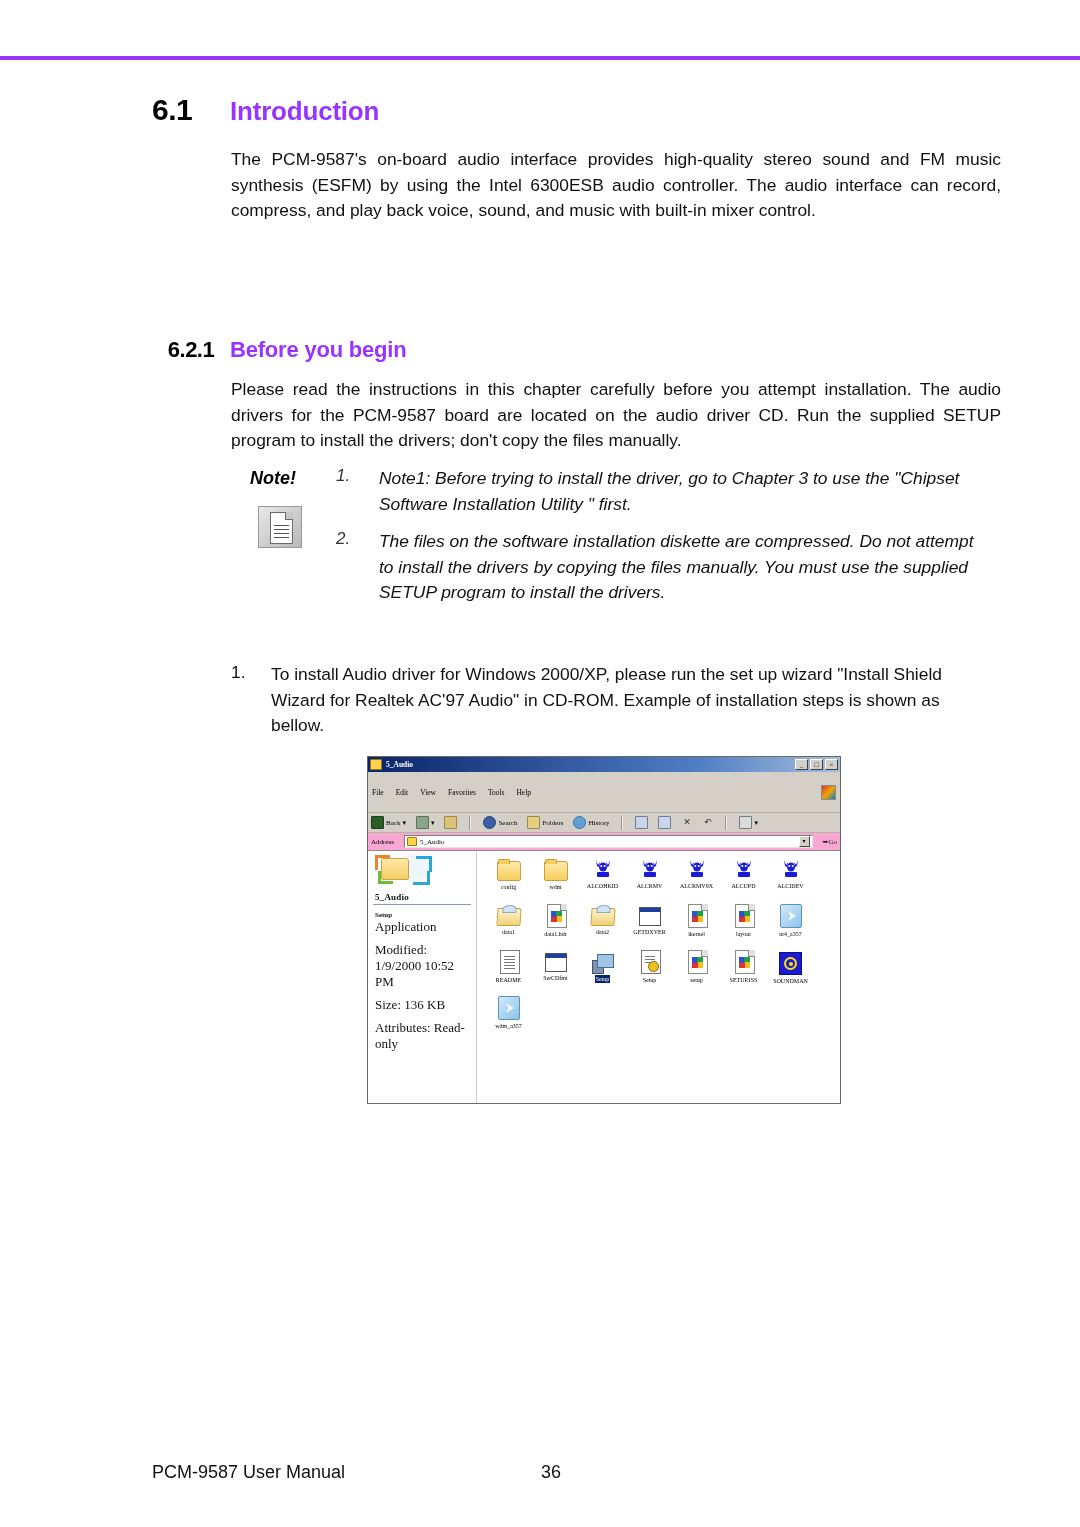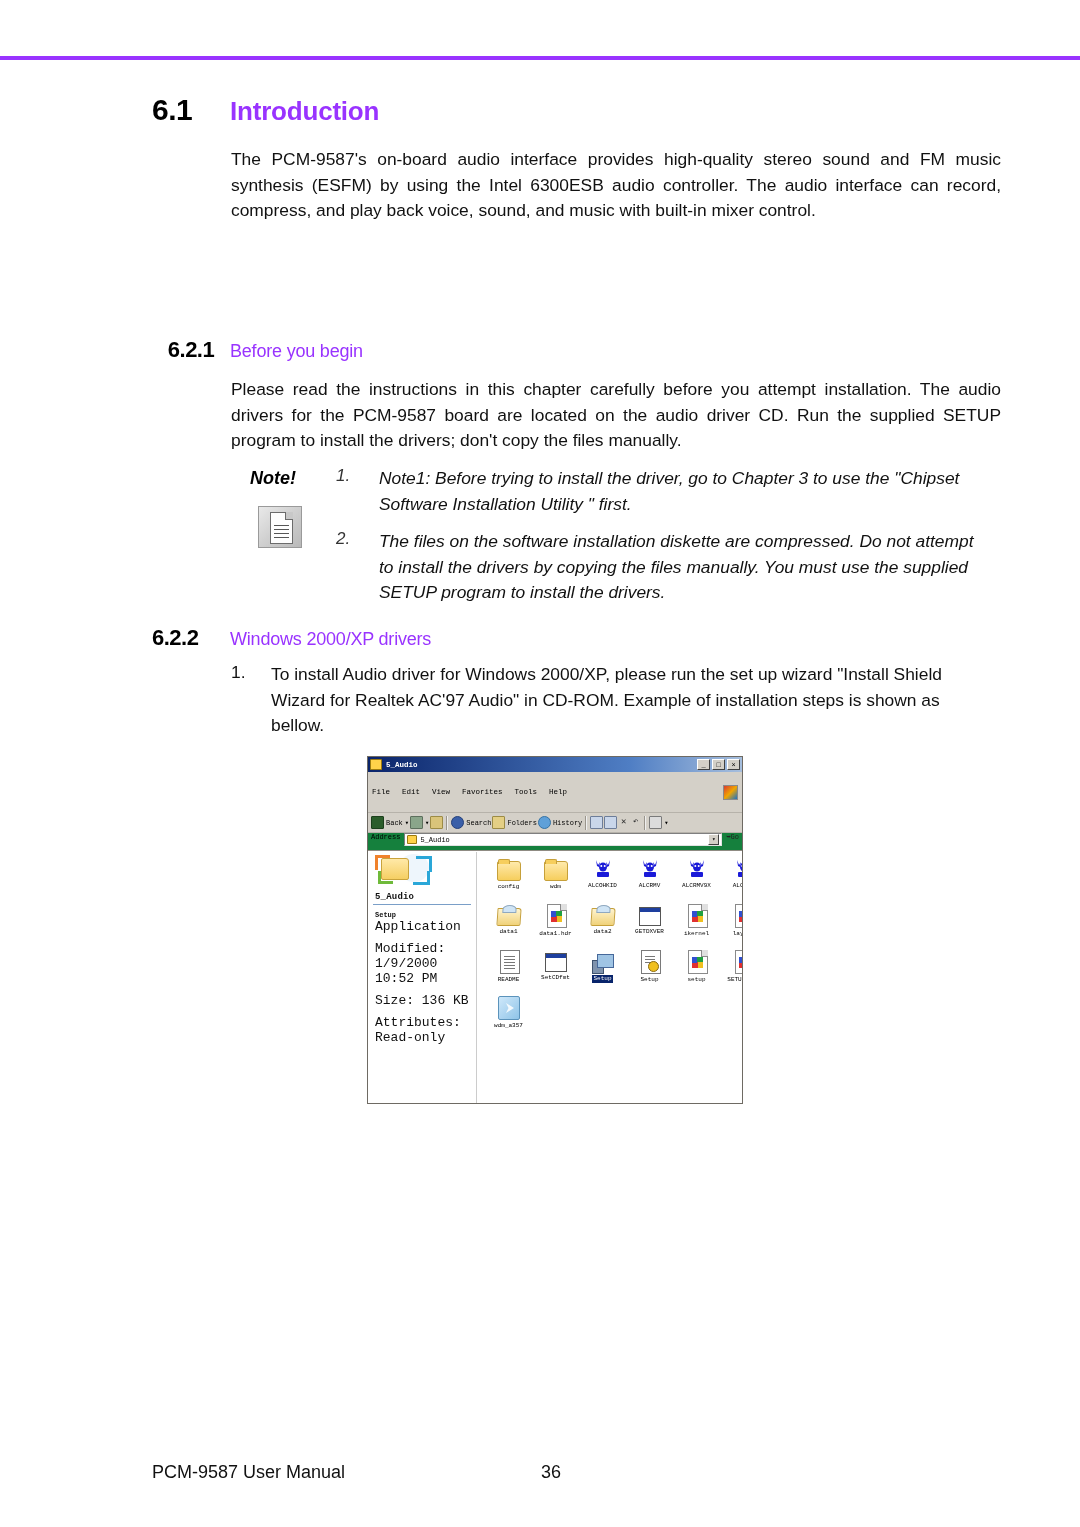--- a/index.html
+++ b/index.html
@@ -55,22 +55,22 @@
     align-items: baseline;
   }
   .h2-num {
     font-size: 22px;
     font-weight: bold;
     color: #000;
     width: 78px;
     letter-spacing: -0.5px;
   }
   .h2-text {
-    font-size: 18px;
-    font-weight: normal;
+    font-size: 22px;
+    font-weight: bold;
     color: #9933ff;
     letter-spacing: -0.2px;
   }
   
   .para {
     position: absolute;
     left: 231px;
     width: 770px;
     font-size: 17.4px;
     line-height: 25.6px;
@@ -187,26 +187,26 @@
     font-size: 17.4px;
     line-height: 25.6px;
     color: #111;
   }
 
   
   .explorer {
     position: absolute;
     left: 367px;
     top: 756px;
-    width: 376px;
+    width: 474px;
     height: 348px;
     background: #d4d0c8;
     border: 1px solid #6e6a63;
     box-sizing: border-box;
-    font-family: Liberation Mono, monospace;
+    font-family: Liberation Serif, serif;
     font-size: 6.5px;
     color: #000;
     overflow: hidden;
   }
   .titlebar {
     height: 15px;
     background: linear-gradient(to right, #0a246a 0%, #4f7ec4 70%, #a6bedd 100%);
     display: flex;
     align-items: center;
     padding: 0 2px;
@@ -260,21 +260,21 @@
     background: linear-gradient(135deg,#d93b30 0%,#f0a500 50%,#1a73c8 100%);
     border: 1px solid #8a8a8a;
   }
   .toolbar {
     height: 19px;
     display: flex;
     align-items: center;
     padding: 0 3px;
     background: #d4d0c8;
     border-bottom: 1px solid #b6b2aa;
-    gap: 1px;
+    gap: 10px;
   }
   .tbi {
     display: flex;
     align-items: center;
     font-size: 7px;
     white-space: nowrap;
     color: #000;
     gap: 2px;
   }
   .tbi .gl {
@@ -297,25 +297,25 @@
   .tbi .gl.views { background:#dcdcdc; border-color:#7a7a7a; }
   .tb-sep {
     width: 1px; height: 14px;
     background: #9a958c;
     margin: 0 2px;
     border-right: 1px solid #efefef;
   }
   .addressbar {
     height: 17px;
     display: flex;
-    align-items: flex-start;
+    align-items: center;
     padding: 0 3px;
-    background: #15803d;
+    background: #f9a8d4;
     border-bottom: 1px solid #8f8b83;
-    gap: 4px;
+    gap: 10px;
   }
   .addressbar .alabel { font-size: 7px; }
   .addr-field {
     flex: 1;
     height: 13px;
     background: #fff;
     border: 1px solid #7f7f7f;
     border-right-color: #e3e3e3;
     border-bottom-color: #e3e3e3;
     display: flex;
@@ -669,24 +669,20 @@
         <div class="nnum">1.</div>
         <div class="ntxt">Note1: Before trying to install the driver, go to Chapter 3 to use the "Chipset Software Installation Utility " first.</div>
       </div>
       <div class="note-item">
         <div class="nnum">2.</div>
         <div class="ntxt">The files on the software installation diskette are compressed. Do not attempt to install the drivers by copying the files manually. You must use the supplied SETUP program to install the drivers.</div>
       </div>
     </div>
   </div>
 
-  <div class="h2-row" style="top:625px;">
-    <span class="h2-num">6.2.2</span>
-    <span class="h2-text">Windows 2000/XP drivers</span>
-  </div>
   <div class="numlist" style="top:662px;">
     <div class="lnum">1.</div>
     <div class="ltxt">To install Audio driver for Windows 2000/XP, please run the set up wizard "Install Shield Wizard for Realtek AC'97 Audio"    in CD-ROM.  Example of installation steps is shown as bellow.</div>
   </div>
 
   <div class="explorer">
 
     <div class="titlebar">
       <div class="tb-icon"></div>
       <div class="tb-text">5_Audio</div>

